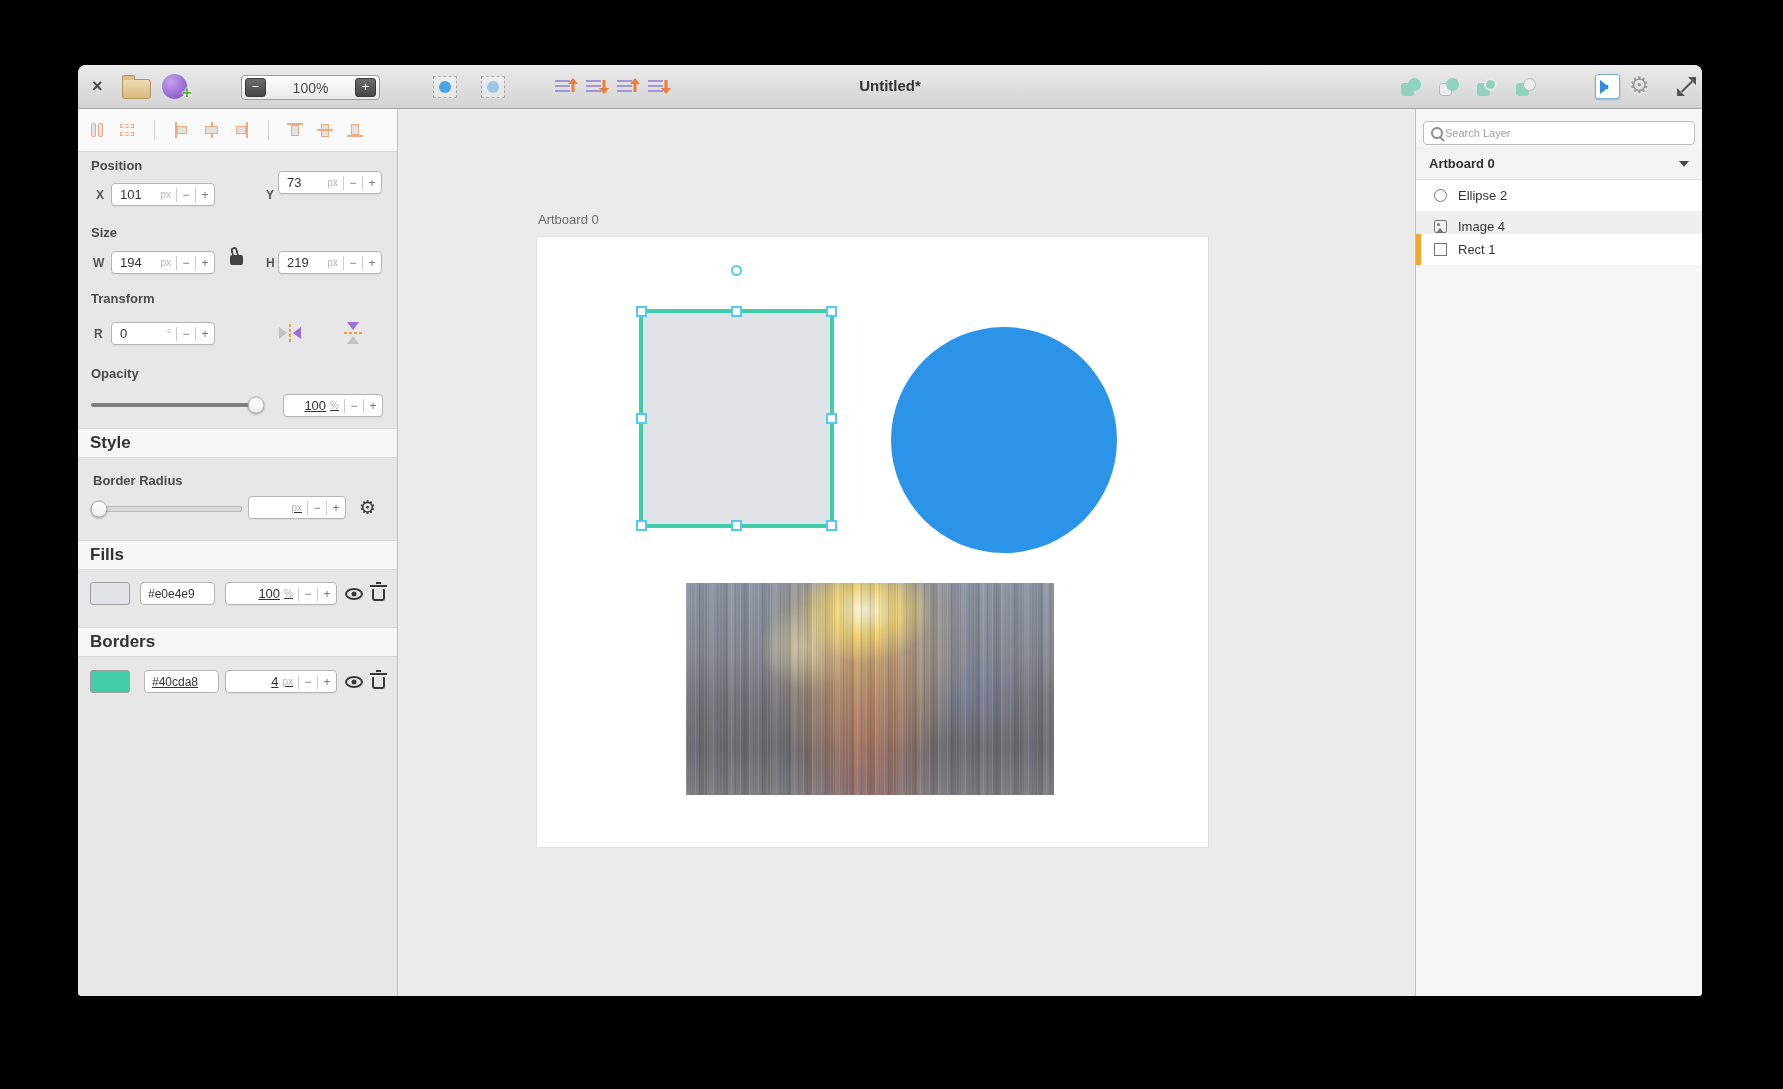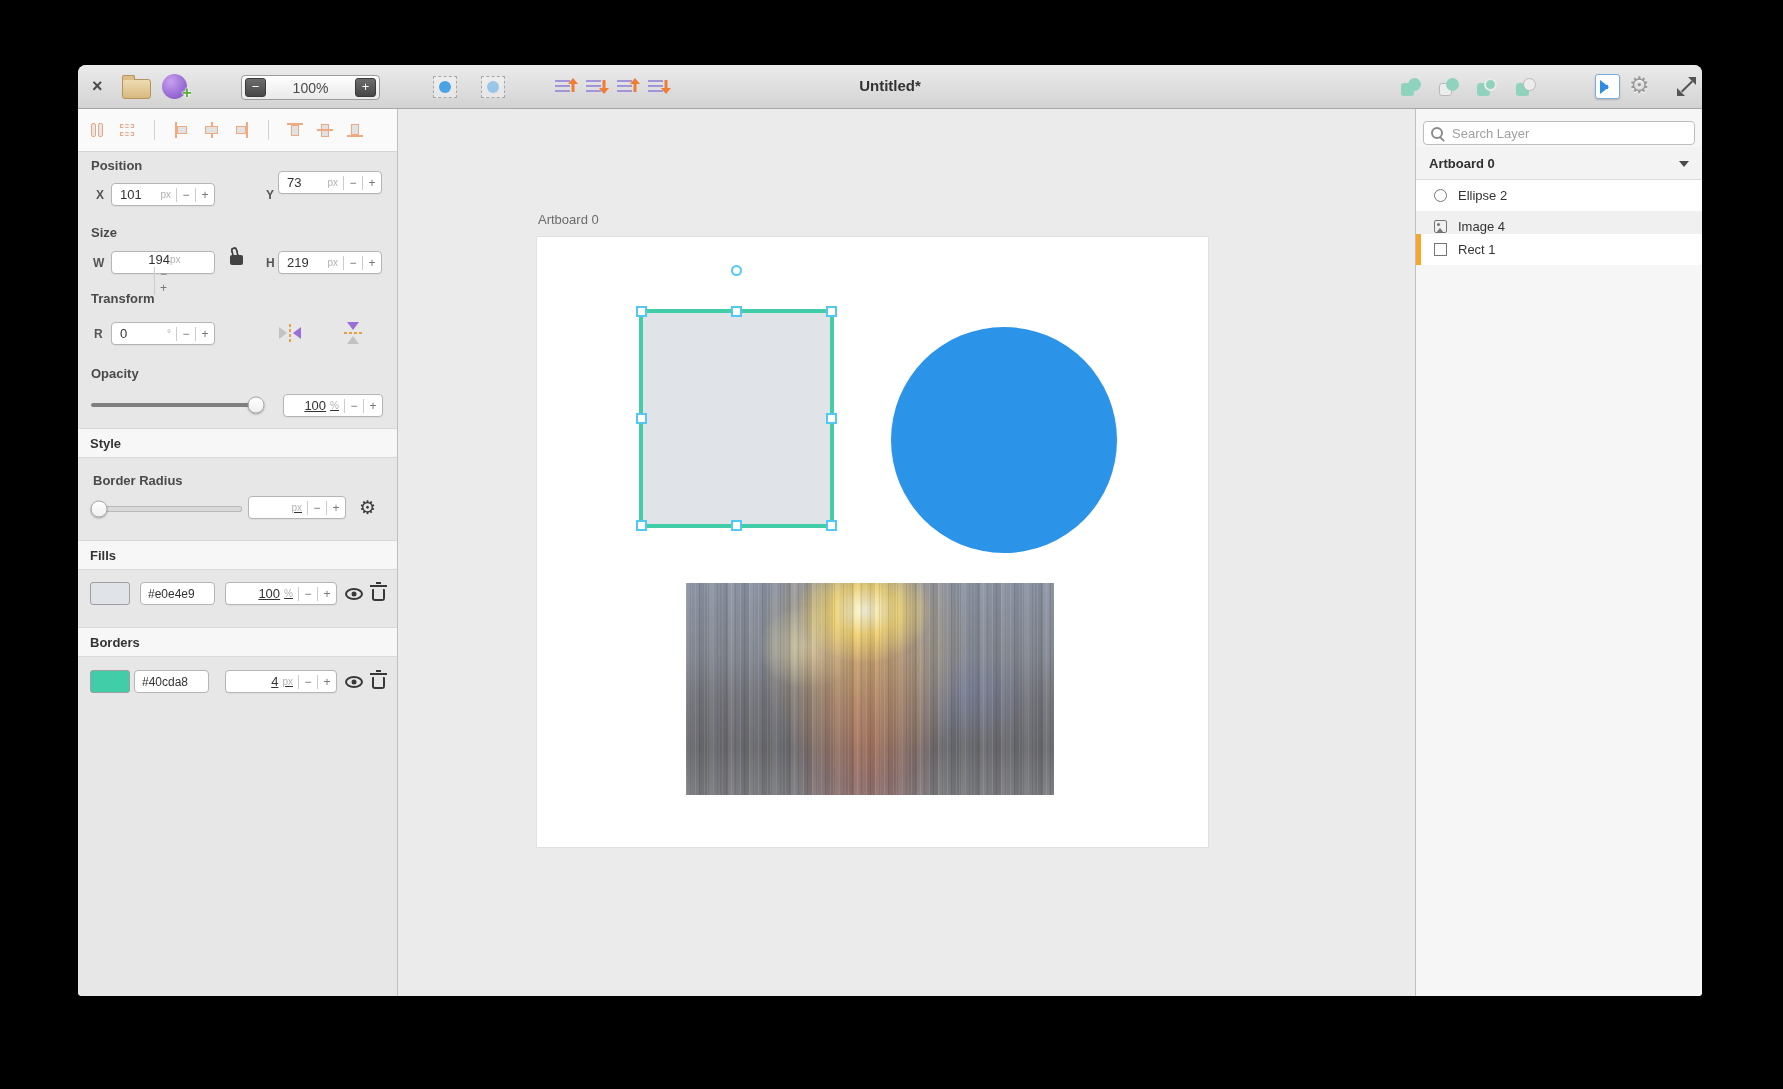--- a/index.html
+++ b/index.html
@@ -110,21 +110,21 @@
   .flip .t2{position:absolute;right:0;top:3px;width:0;height:0;border-top:6px solid transparent;border-bottom:6px solid transparent;border-right:8px solid #9b6fd6;}
   .flip .dash{position:absolute;left:10px;top:0;width:2px;height:18px;
         background:repeating-linear-gradient(180deg,#e8a23c 0 3px,rgba(0,0,0,0) 3px 5px);}
   .flip.v{transform:rotate(-90deg);}
   .slider-track{position:absolute;height:4px;border-radius:2px;background:#7f7f7f;}
   .slider-track.light{background:#dadada;border:1px solid #b9b9b9;}
   .knob{position:absolute;width:15px;height:15px;border-radius:50%;background:linear-gradient(#fff,#efefef);
         border:1px solid #a9a9a9;box-shadow:0 1px 2px rgba(0,0,0,.3);top:50%;transform:translate(-50%,-50%);}
   .band{position:absolute;left:0;width:100%;height:30px;background:#f7f7f7;border-top:1px solid #d8d8d8;
         border-bottom:1px solid #d8d8d8;box-sizing:border-box;display:flex;align-items:center;padding-left:12px;
-        font-size:13px;font-weight:bold;color:#333;}
+        font-size:17px;font-weight:bold;color:#333;}
   .swatch{position:absolute;width:40px;height:23px;border:1px solid #9e9e9e;border-radius:3px;box-sizing:border-box;}
   .swatch.fill-sw{background:#e0e4e9;}
   .swatch.border-sw{background:#40cda8;}
   .hexfield{position:absolute;width:75px;height:23px;background:#fff;border:1px solid #b5b5b5;border-radius:4px;
         box-sizing:border-box;font-size:12px;color:#333;display:flex;align-items:center;padding-left:7px;}
   .eye{position:absolute;width:18px;height:12px;border:2px solid #383838;border-radius:50%;box-sizing:border-box;}
   .eye::after{content:"";position:absolute;left:50%;top:50%;width:5px;height:5px;background:#383838;border-radius:50%;transform:translate(-50%,-50%);}
   .trash{position:absolute;width:13px;height:12px;border:2px solid #383838;border-top:none;border-radius:1px 1px 3px 3px;box-sizing:border-box;}
   .trash::before{content:"";position:absolute;top:-4px;left:-4px;right:-4px;height:2px;background:#383838;}
   .trash::after{content:"";position:absolute;top:-7px;left:2px;width:5px;height:2px;background:#383838;}
@@ -152,21 +152,21 @@
       radial-gradient(ellipse 70px 60px at 33% 30%,rgba(255,250,210,.5),rgba(255,250,210,0) 70%),
       radial-gradient(ellipse 120px 90px at 40% 25%,rgba(170,190,120,.22),rgba(170,190,120,0) 70%),
       radial-gradient(ellipse 90px 70px at 77% 52%,rgba(130,150,230,.22),rgba(130,150,230,0) 70%),
       linear-gradient(180deg,#8e95a4 0%,#83878f 35%,#74747a 55%,#6b6b6e 78%,#7c7c7e 100%);}
 
   
   .search-box{position:absolute;left:7px;top:12px;right:7px;height:24px;background:#fff;border:1px solid #bdbdbd;
               border-radius:4px;display:flex;align-items:center;padding:0 7px;box-sizing:border-box;}
   .mag{width:8px;height:8px;border:2px solid #8b8b8b;border-radius:50%;position:relative;flex:0 0 auto;box-sizing:content-box;}
   .mag::after{content:"";position:absolute;width:2px;height:6px;background:#8b8b8b;bottom:-5px;right:-2px;transform:rotate(-45deg);}
-  .search-box input{border:none;outline:none;flex:1;font-size:13px;color:#737373;background:transparent;margin-left:7px;
+  .search-box input{border:none;outline:none;flex:1;font-size:11px;color:#737373;background:transparent;margin-left:0;
               font-family:"Liberation Sans",sans-serif;}
   .search-box input::placeholder{color:#a0a0a0;}
   .layers-header{position:absolute;left:0;top:38px;width:100%;height:33px;background:#f3f3f3;border-bottom:1px solid #dcdcdc;
               display:flex;align-items:center;padding:0 13px;box-sizing:border-box;font-weight:bold;font-size:13px;color:#2f2f2f;}
   .chev{margin-left:auto;width:0;height:0;border:5px solid transparent;border-top:6px solid #4a4a4a;margin-top:6px;}
   .layer-row{position:absolute;left:0;width:100%;height:31px;display:flex;align-items:center;padding-left:18px;
               box-sizing:border-box;font-size:13px;color:#333;background:#fff;}
   .layer-row.alt{background:#f0f0f0;}
   .layer-row.selected{box-shadow:inset 5px 0 0 #f6a62d;}
   .li{width:13px;height:13px;border:1.5px solid #757575;margin-right:11px;box-sizing:border-box;flex:0 0 auto;position:relative;}
@@ -281,21 +281,21 @@
           <span class="val">
               <span class="num">73</span>
               <span class="unit">px</span>
             </span>
           <span class="btn">−</span>
           <span class="btn">+</span>
         </div>
 
         <div class="sec-title" style="top:116px;">Size</div>
         <span class="fld-label" style="left:15px;top:147px;">W</span>
-        <div class="spin" style="left:33px;top:142px;width:104px;flex-direction:column;">
+        <div class="spin" style="left:33px;top:142px;width:104px;">
           <span class="val">
               <span class="num">194</span>
               <span class="unit">px</span>
             </span>
           <span class="btn">−</span>
           <span class="btn">+</span>
         </div>
         <span class="lock"></span>
         <span class="fld-label" style="left:188px;top:147px;">H</span>
         <div class="spin" style="left:200px;top:142px;width:104px;">
@@ -374,21 +374,21 @@
           <span class="btn">−</span>
           <span class="btn">+</span>
         </div>
         <span class="eye" style="left:267px;top:479px;"></span>
         <span class="trash" style="left:294px;top:480px;"></span>
 
         <div class="band" style="top:518px;align-items:center;">
             <span>Borders</span>
           </div>
         <span class="swatch border-sw" style="left:12px;top:561px;"></span>
-        <div class="hexfield" style="left:56px;top:561px;">
+        <div class="hexfield" style="left:66px;top:561px;text-decoration:underline;">
             <span>#40cda8</span>
           </div>
         <div class="spin right" style="left:147px;top:561px;width:112px;">
           <span class="val">
               <span class="num">4</span>
               <span class="unit">px</span>
             </span>
           <span class="btn">−</span>
           <span class="btn">+</span>
         </div>

